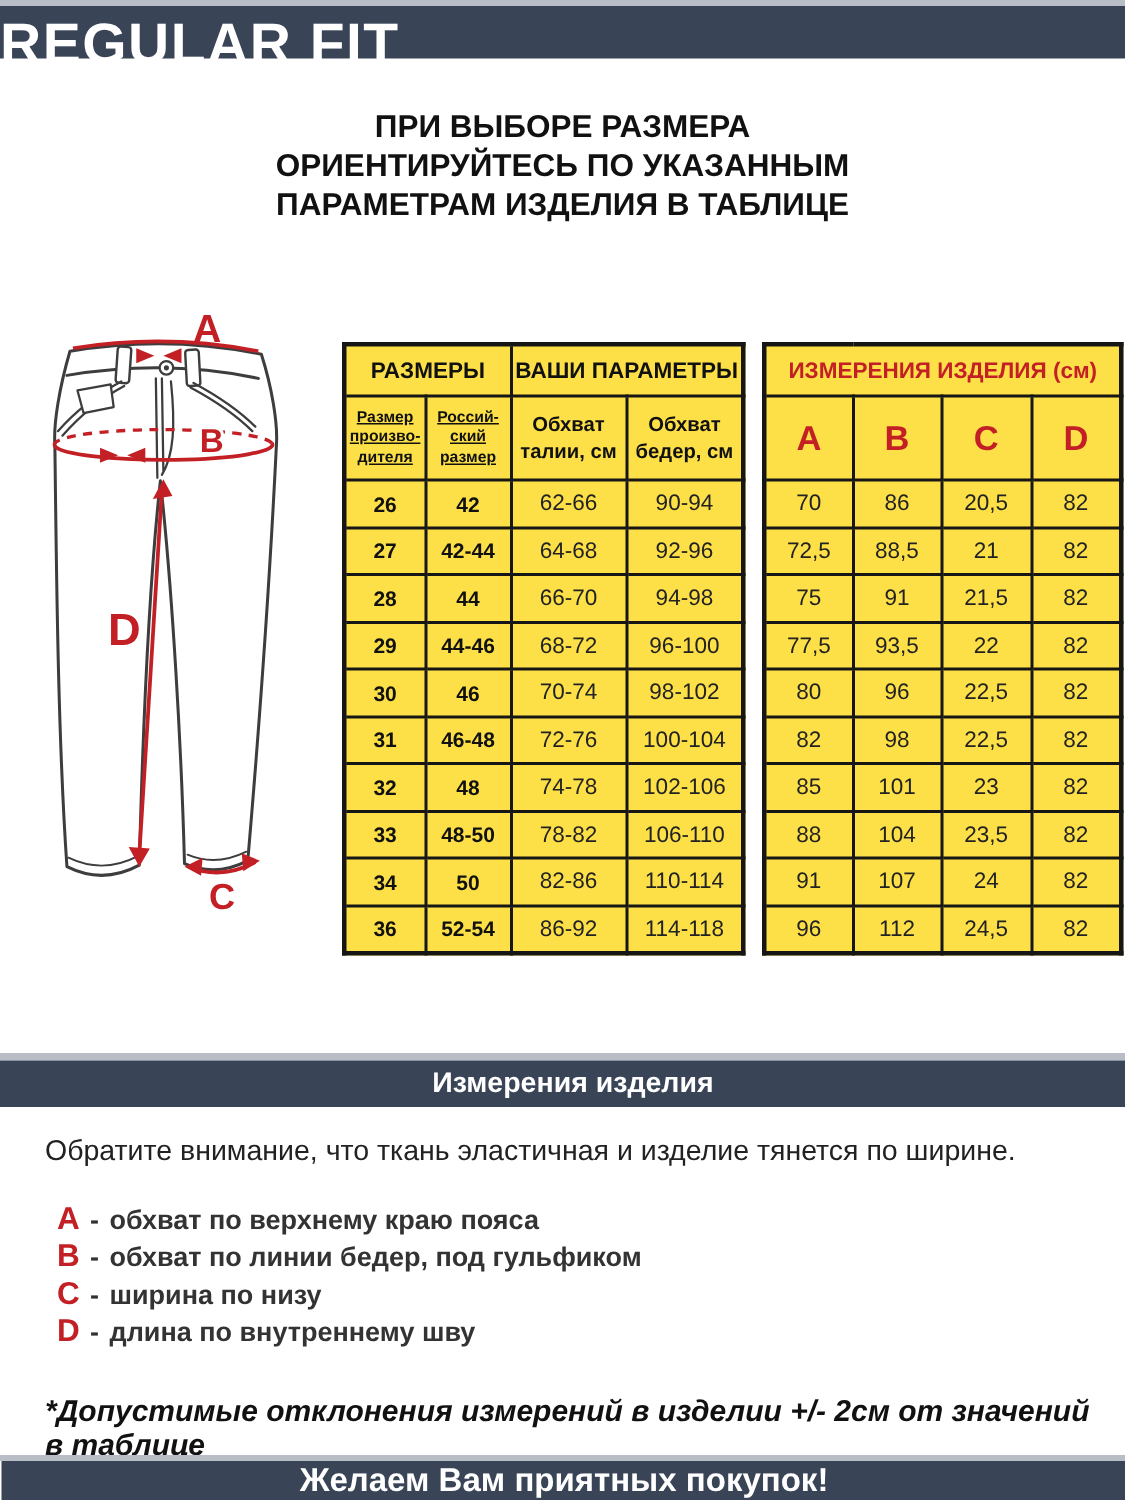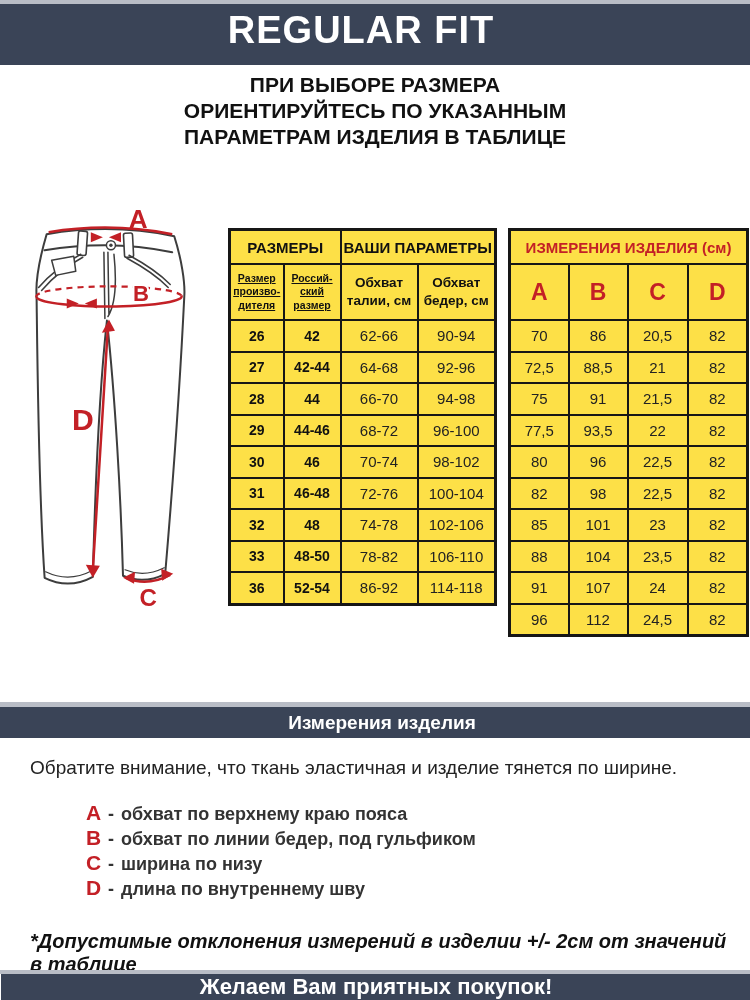--- a/index.html
+++ b/index.html
@@ -10,23 +10,23 @@
   }
   html,body{margin:0;padding:0;}
   body{
     width:750px;height:1000px;background:#fff;position:relative;
     font-family:"Liberation Sans", sans-serif;color:#1c1c1c;overflow:hidden;
   }
   .abs{position:absolute;}
   
   .top-strip{top:0;left:0;width:750px;height:4px;background:var(--strip);}
   .top-bar{
-    top:4px;left:0;width:750px;height:61px;background:var(--navy);
+    top:4px;left:0;width:750px;height:35px;background:var(--navy);
     color:#fff;font-weight:bold;font-size:38px;line-height:53px;
-    text-align:center;box-sizing:border-box;padding-right:28px;letter-spacing:1px;
+    text-align:left;box-sizing:border-box;padding-right:28px;letter-spacing:1px;
   }
   
   .intro{top:72px;left:0;width:750px;text-align:center;font-weight:bold;
          font-size:21px;line-height:26px;color:#111;}
   
   .jeans{top:198px;left:18px;width:212px;height:422px;}
   
   table{border-collapse:collapse;table-layout:fixed;background:#fde047;position:absolute;}
   td,th{border:2px solid var(--ink);text-align:center;vertical-align:middle;padding:1px;overflow:hidden;}
   .size-table{left:228px;top:228px;width:266px;border:3px solid var(--ink);}
@@ -40,21 +40,21 @@
   th.m-title{height:30px;font-size:15px;font-weight:bold;color:var(--red);}
   th.m-letter{height:52px;font-size:23px;font-weight:bold;color:var(--red);}
   
   .section-strip{top:702px;left:0;width:750px;height:5px;background:var(--strip);}
   .section-bar{top:707px;left:0;width:750px;height:31px;background:var(--navy);
     color:#fff;font-weight:bold;font-size:19px;line-height:31px;
     box-sizing:border-box;padding-left:14px;text-align:center;}
   
   .note{top:757px;left:30px;width:700px;font-size:19px;color:#222;}
   
-  .legend{top:800px;left:38px;width:600px;margin-left:48px;}
+  .legend{top:800px;left:38px;width:600px;}
   .legend-item{height:25px;line-height:25px;white-space:nowrap;}
   .lg-letter{color:var(--red);font-weight:bold;font-size:21px;display:inline-block;width:20px;}
   .lg-dash{font-weight:bold;font-size:18px;color:#333;margin:0 7px 0 2px;}
   .lg-text{font-weight:bold;font-size:18px;color:#333;}
   
   .disclaimer{top:930px;left:30px;width:710px;font-style:italic;font-weight:bold;
     font-size:20px;color:#111;}
   
   .footer-strip{top:970px;left:0;width:750px;height:4px;background:var(--strip);}
   .footer-bar{top:974px;left:1px;width:750px;height:26px;background:var(--navy);
@@ -175,20 +175,26 @@
         <td>74-78</td>
         <td>102-106</td>
       </tr>
       <tr>
         <td class="bold-cell">33</td>
         <td class="bold-cell">48-50</td>
         <td>78-82</td>
         <td>106-110</td>
       </tr>
       <tr>
+        <td class="bold-cell">34</td>
+        <td class="bold-cell">50</td>
+        <td>82-86</td>
+        <td>110-114</td>
+      </tr>
+      <tr>
         <td class="bold-cell">36</td>
         <td class="bold-cell">52-54</td>
         <td>86-92</td>
         <td>114-118</td>
       </tr>
     </tbody>
 </table>
 
 <table class="measure-table">
   <colgroup>

